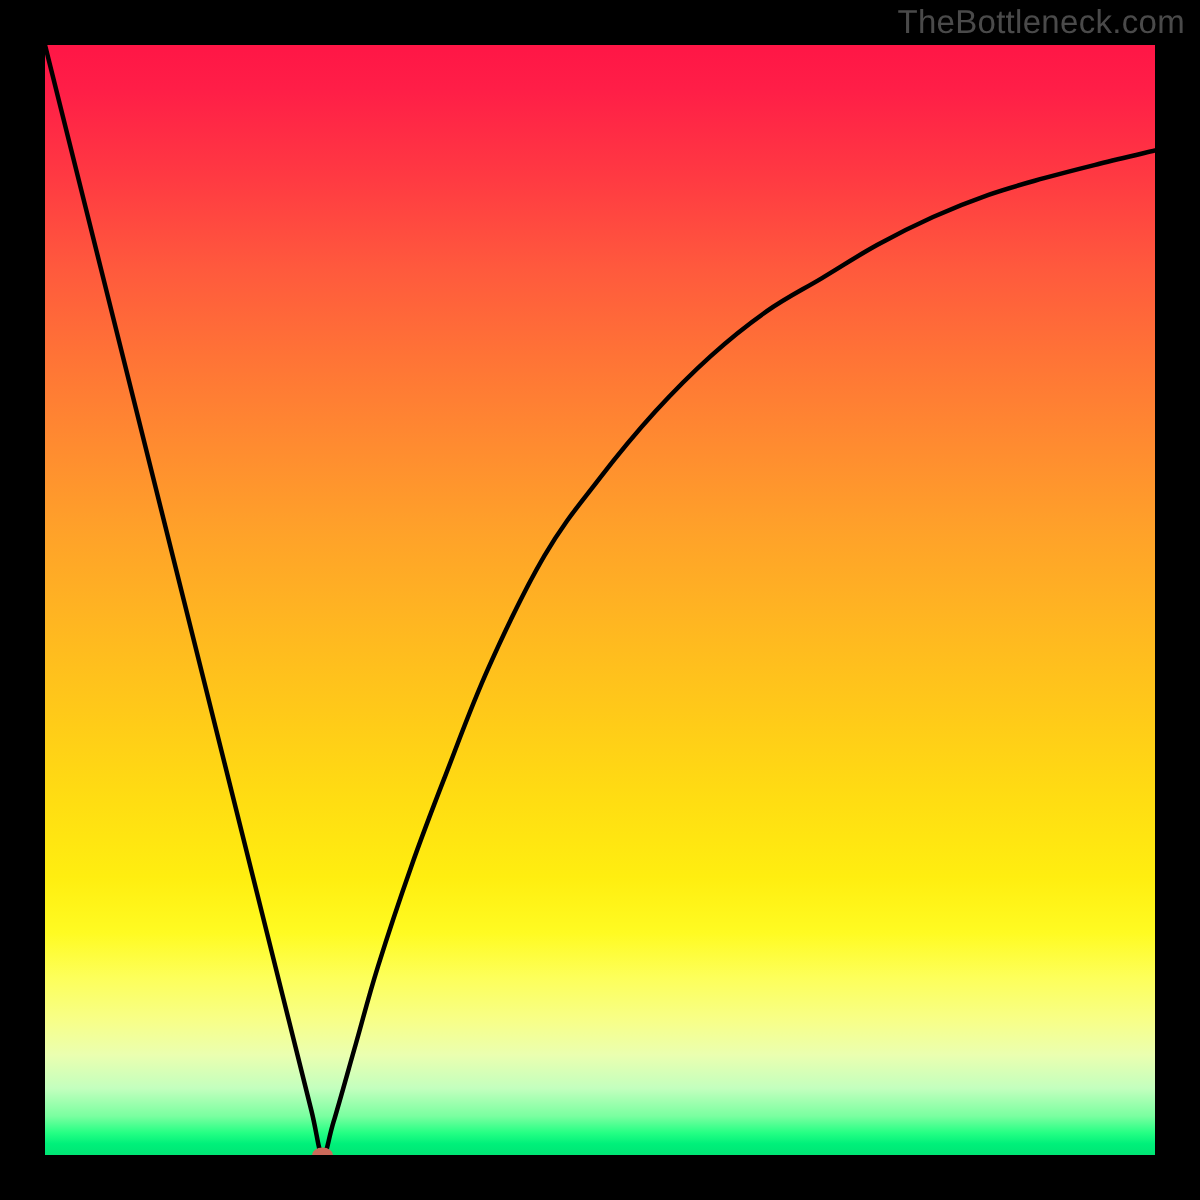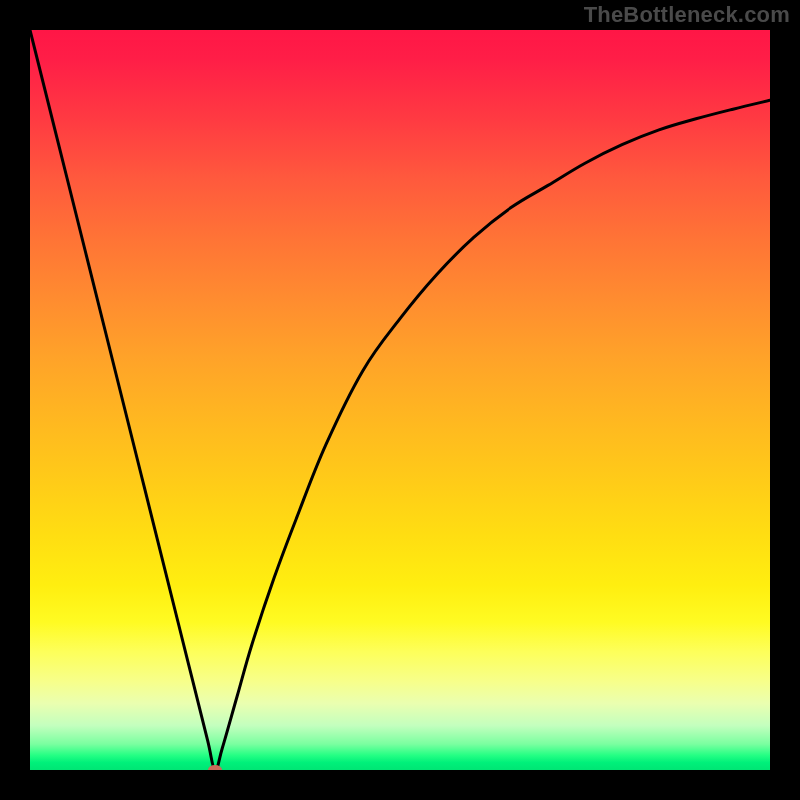--- a/index.html
+++ b/index.html
@@ -16,21 +16,21 @@
     height: 800px;
     background: #000;
   }
   .watermark {
     position: absolute;
     top: 2px;
     right: 10px;
     z-index: 4;
     color: #4a4a4a;
     font-size: 22px;
-    font-weight: 700;
+    font-weight: 400;
     letter-spacing: 0.2px;
     pointer-events: none;
     margin-left: 36px;
   }
   .plot {
     position: absolute;
     left: 30px;
     top: 30px;
     width: 740px;
     height: 740px;

